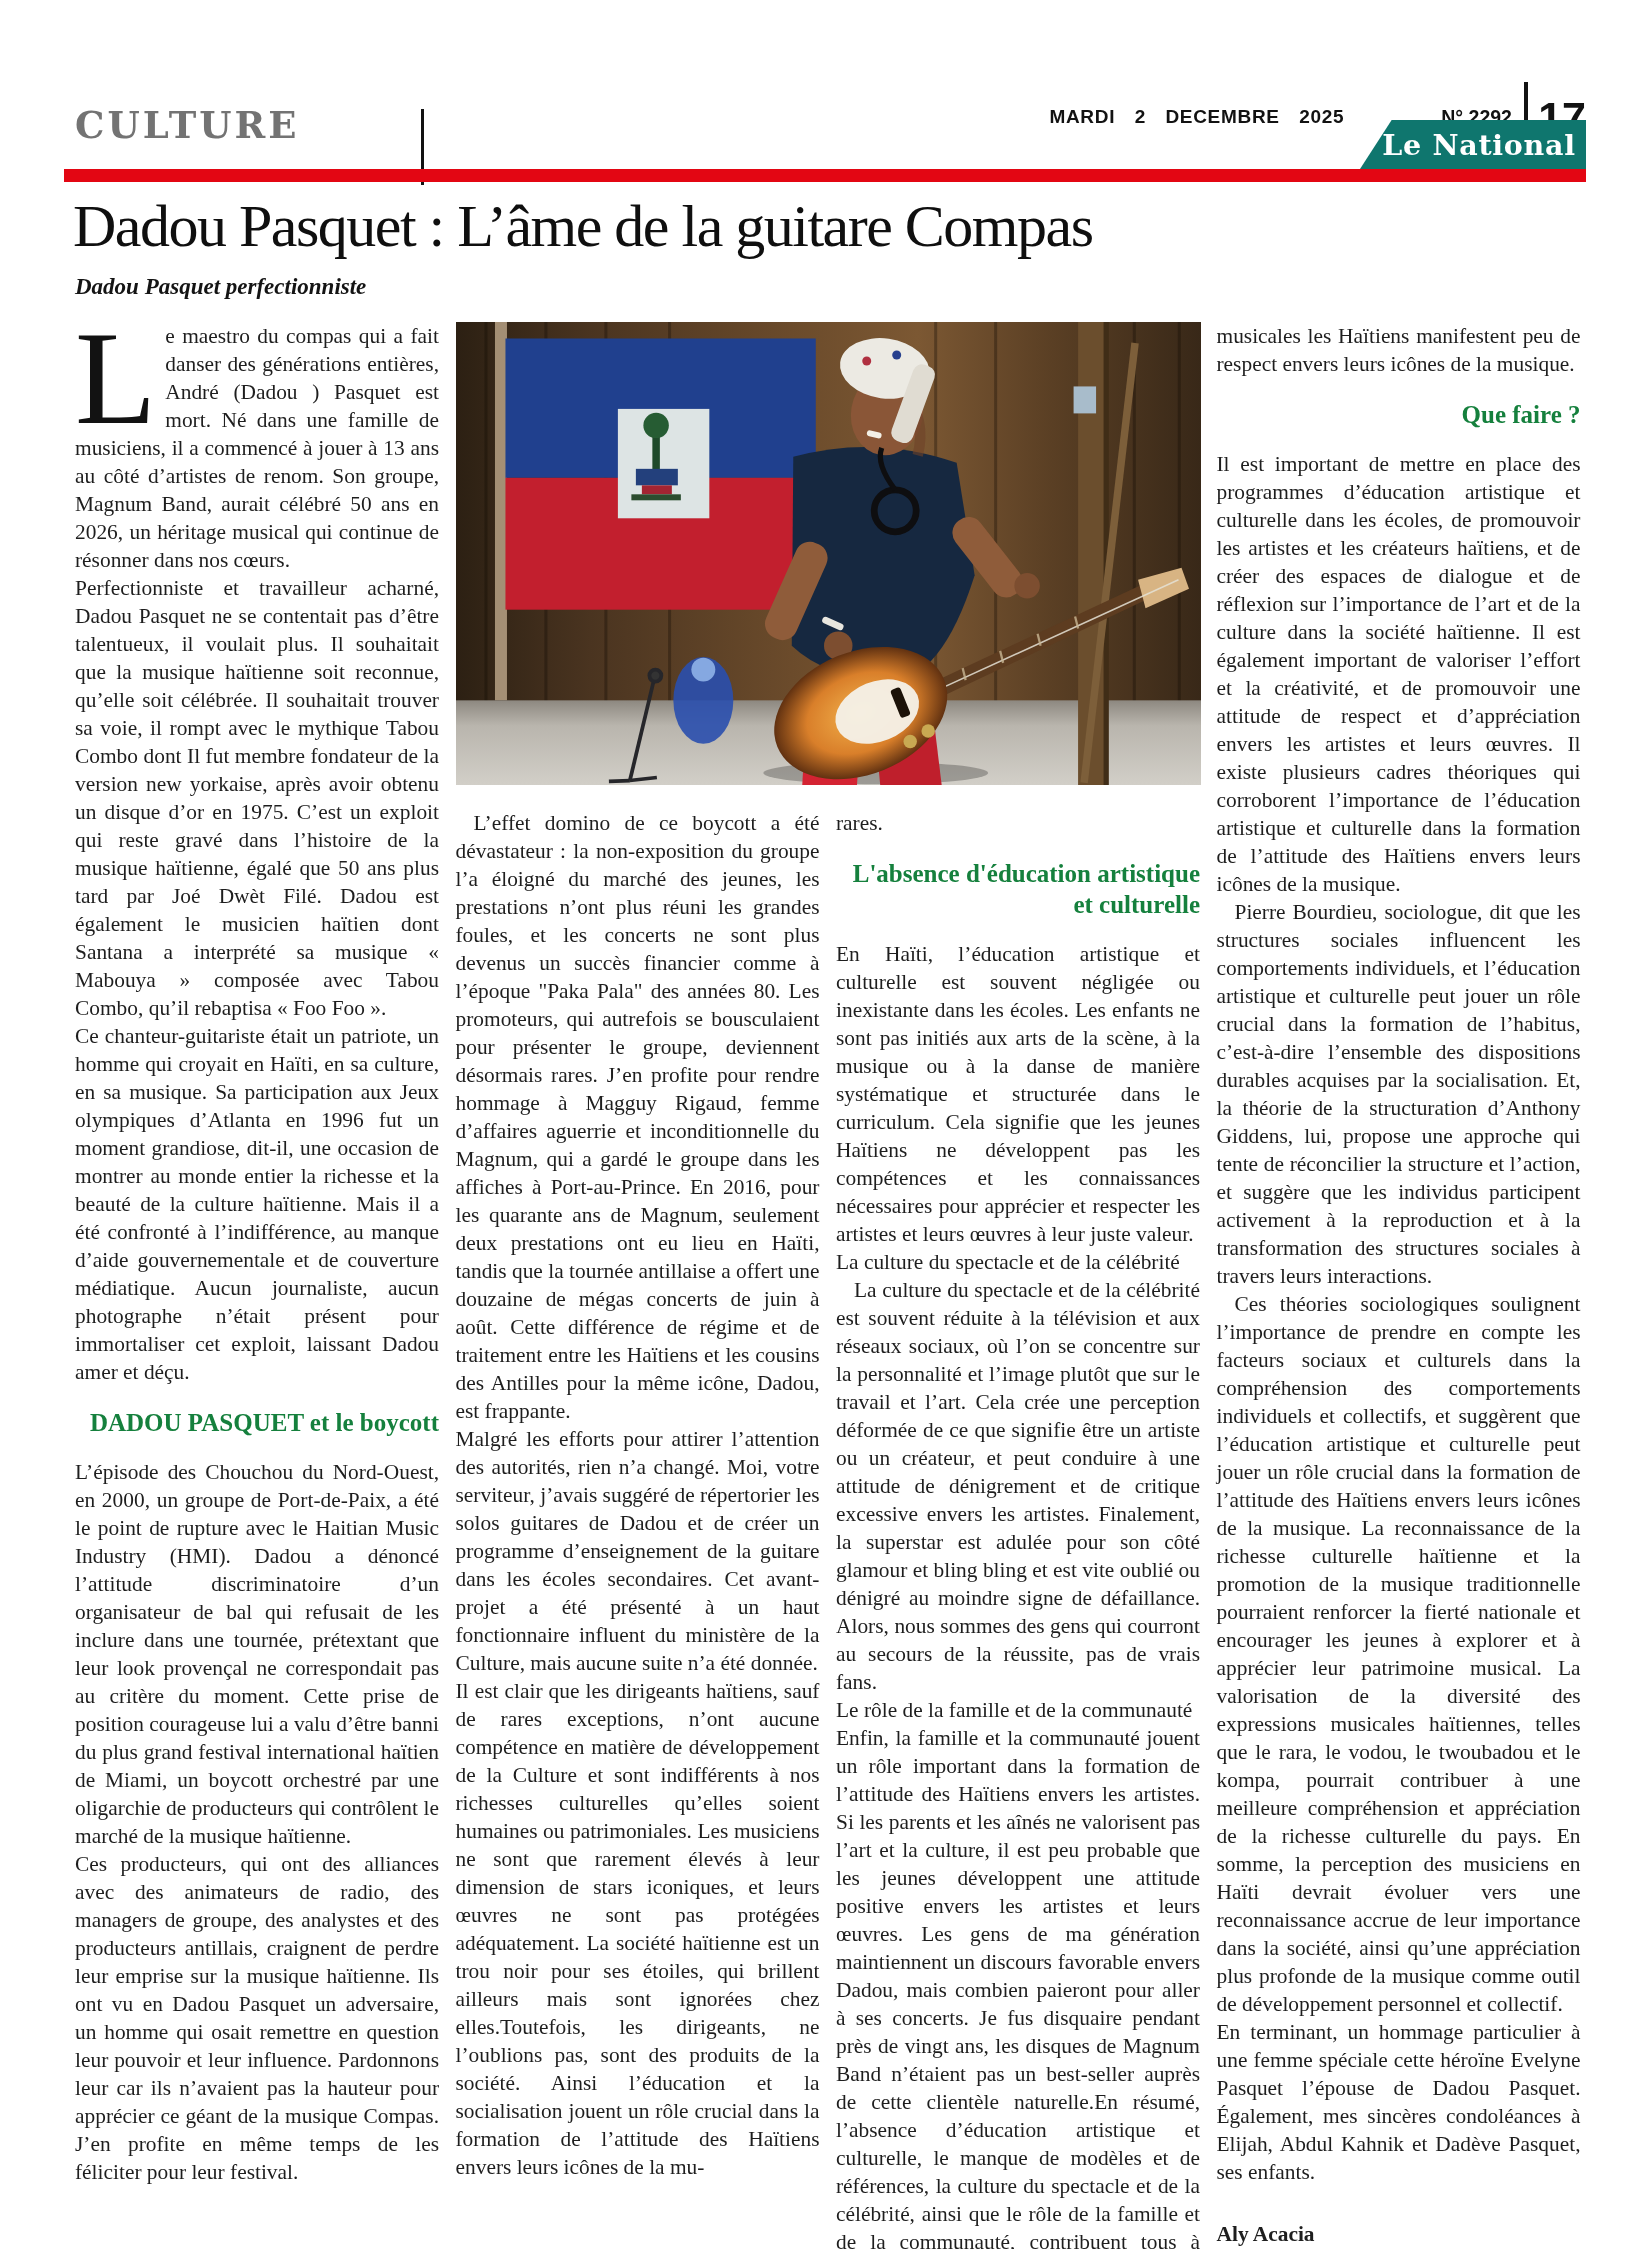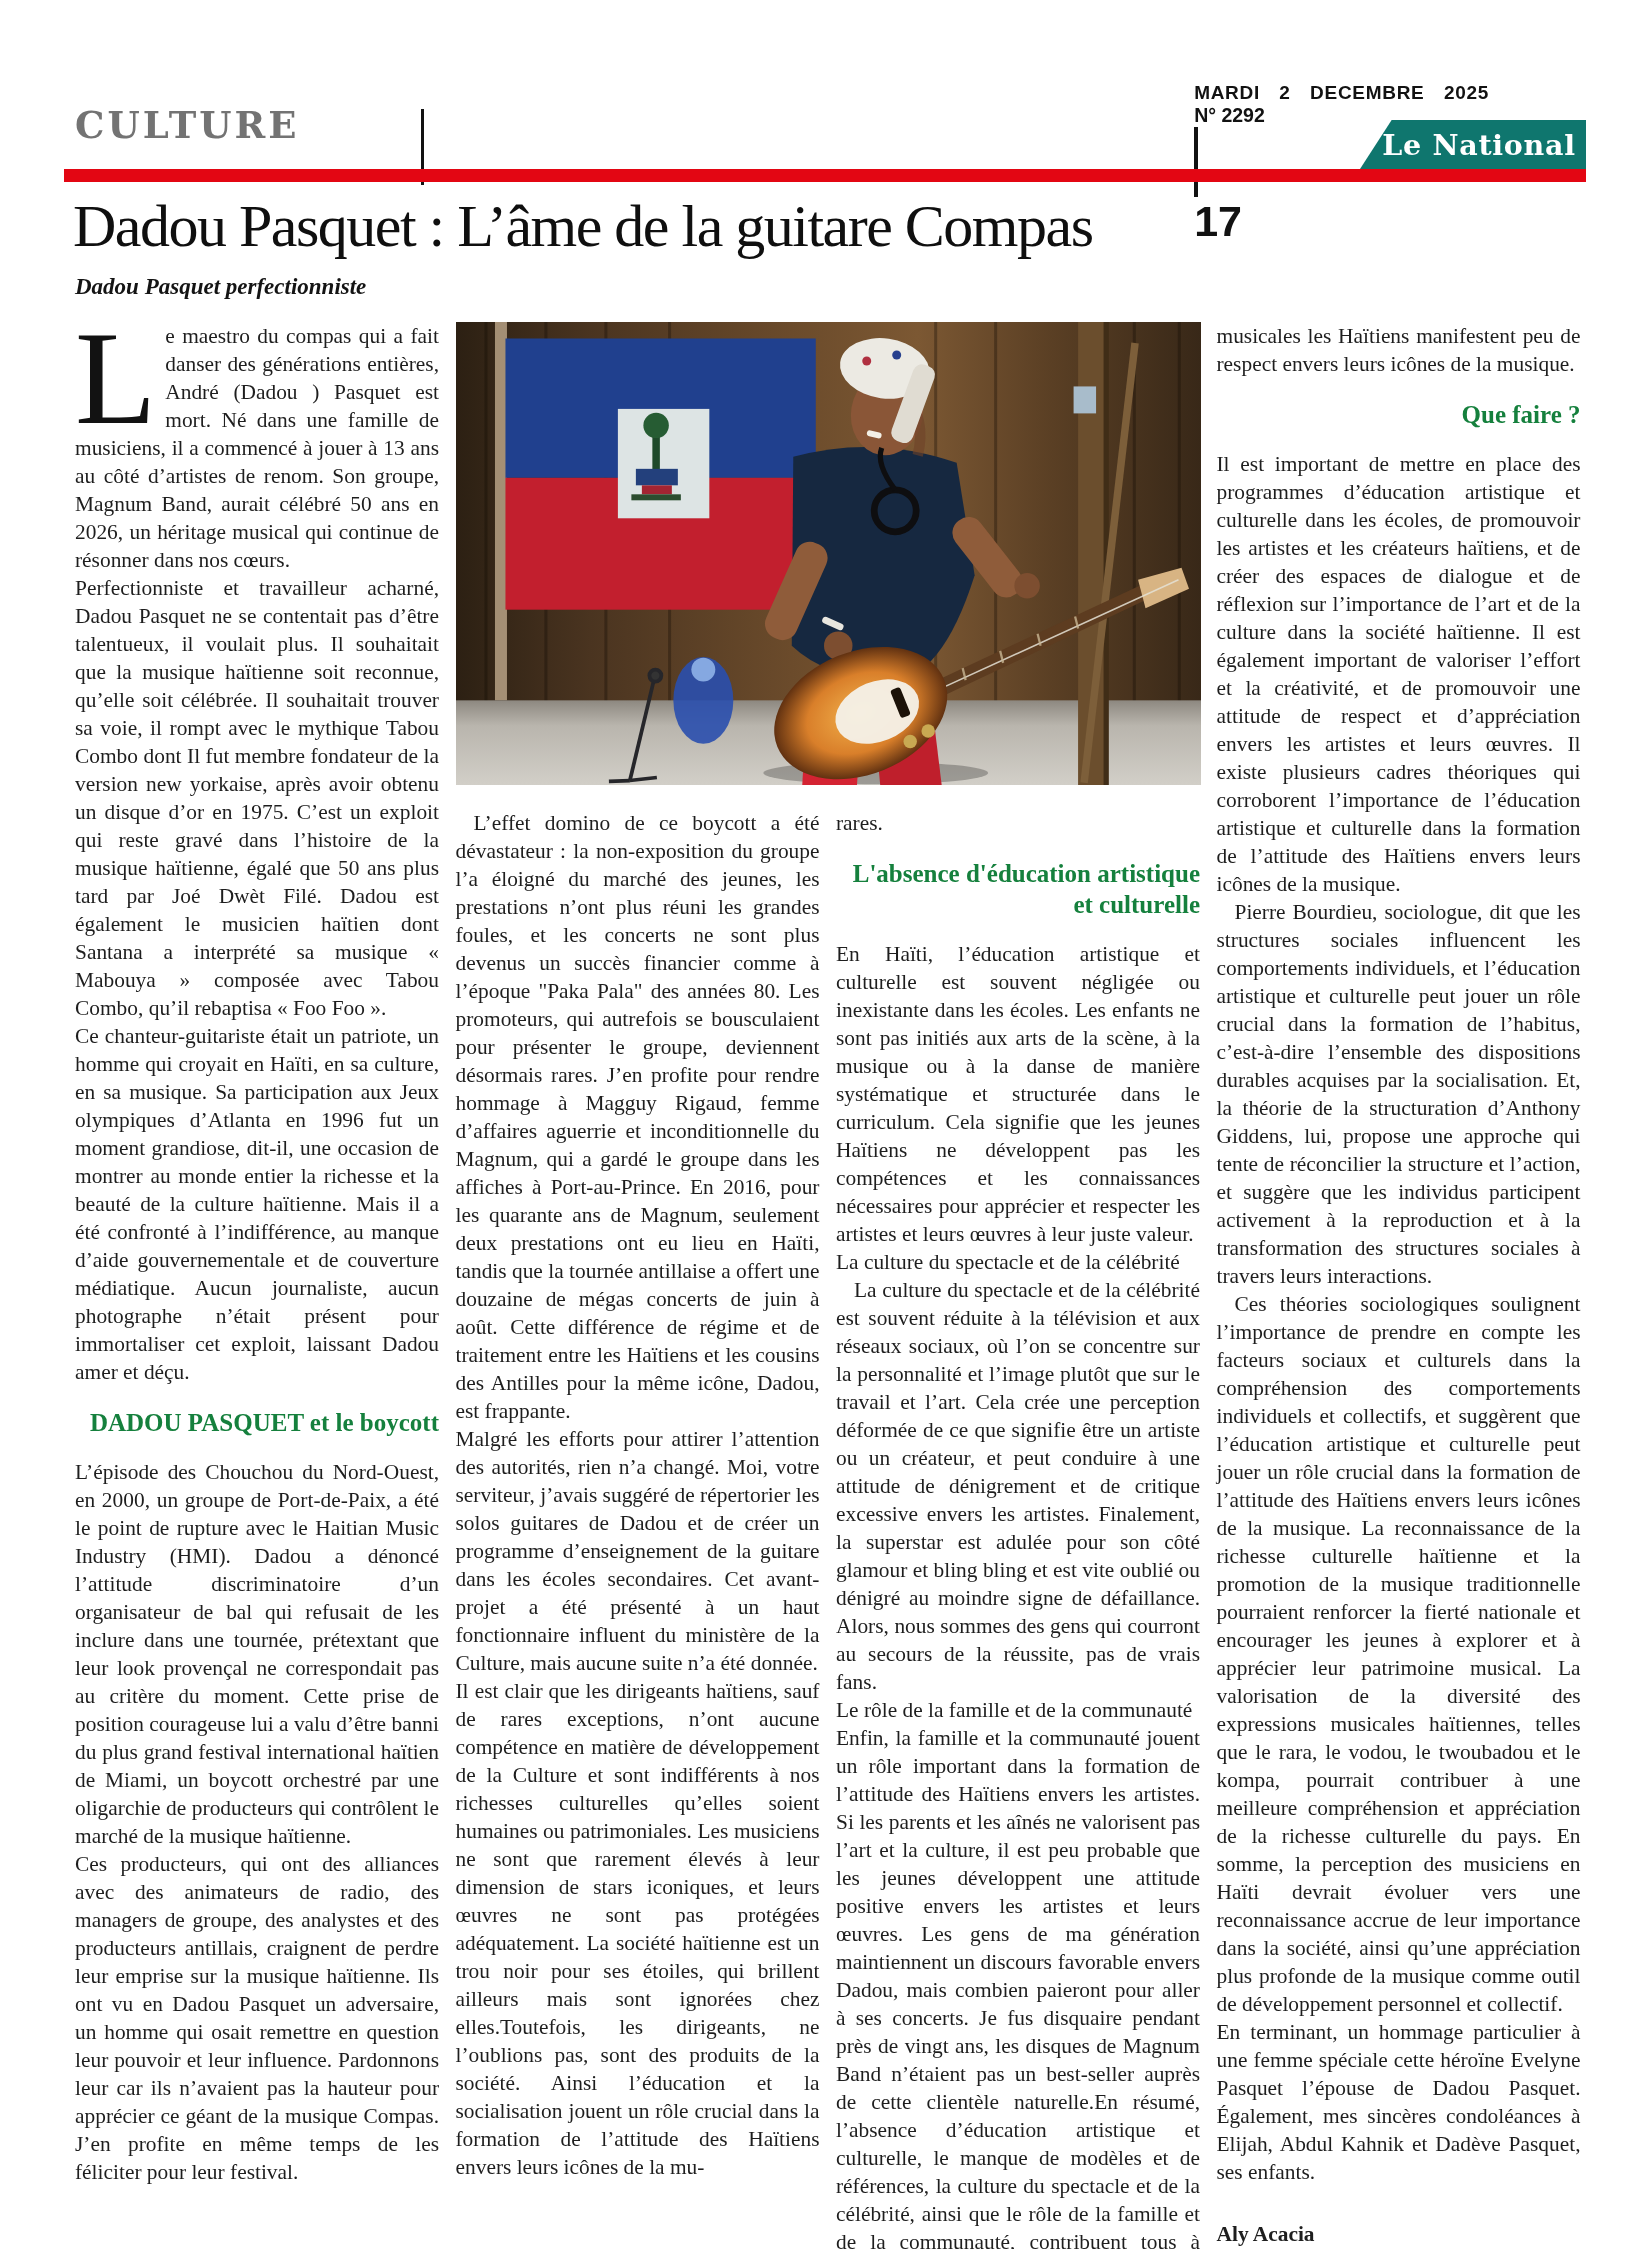--- a/index.html
+++ b/index.html
@@ -1,21 +1,21 @@
 <!DOCTYPE html>
 <html lang="fr" style="font-size:12px"><head>
 <meta charset="utf-8">
 <style>
   html,body{margin:0;padding:0;background:#e9e9e9;}
   .page{
     position:relative; width:1650px; height:2250px; background:#ffffff;
     font-family:"Liberation Serif",serif; color:#1d1d1d; overflow:hidden;
   }
   
-  .mast-right{position:absolute; top:82px; right:64px; display:flex; flex-direction:column;}
+  .mast-right{position:absolute; top:82px; right:64px; display:flex; align-items:center;}
   .mast-date{font-family:"Liberation Sans",sans-serif; font-weight:bold; font-size:19px; letter-spacing:0.7px; word-spacing:13.5px; color:#121212; margin-right:97px;}
   .mast-issue{font-family:"Liberation Sans",sans-serif; font-weight:bold; font-size:19.5px; color:#121212; margin-right:12px;}
   .mast-bar{width:3.7px; height:70px; background:#121212; margin-right:10.5px;}
   .mast-page{font-family:"Liberation Sans",sans-serif; font-weight:bold; font-size:43px; color:#121212;}
   .section-title{position:absolute; left:75px; top:103px; font-family:"DejaVu Serif",serif; font-weight:bold; font-size:37px; letter-spacing:3px; color:#737373;}
   .section-divider{position:absolute; left:421px; top:109px; width:3px; height:76px; background:#121212;}
   .red-band{position:absolute; left:64px; right:64px; top:169px; height:12.7px; background:#e30613;}
   .brand-badge{
     position:absolute; right:64px; top:120px; width:226px; height:49px; background:#0f766e;
     clip-path:polygon(14% 0,100% 0,100% 100%,0 100%);

